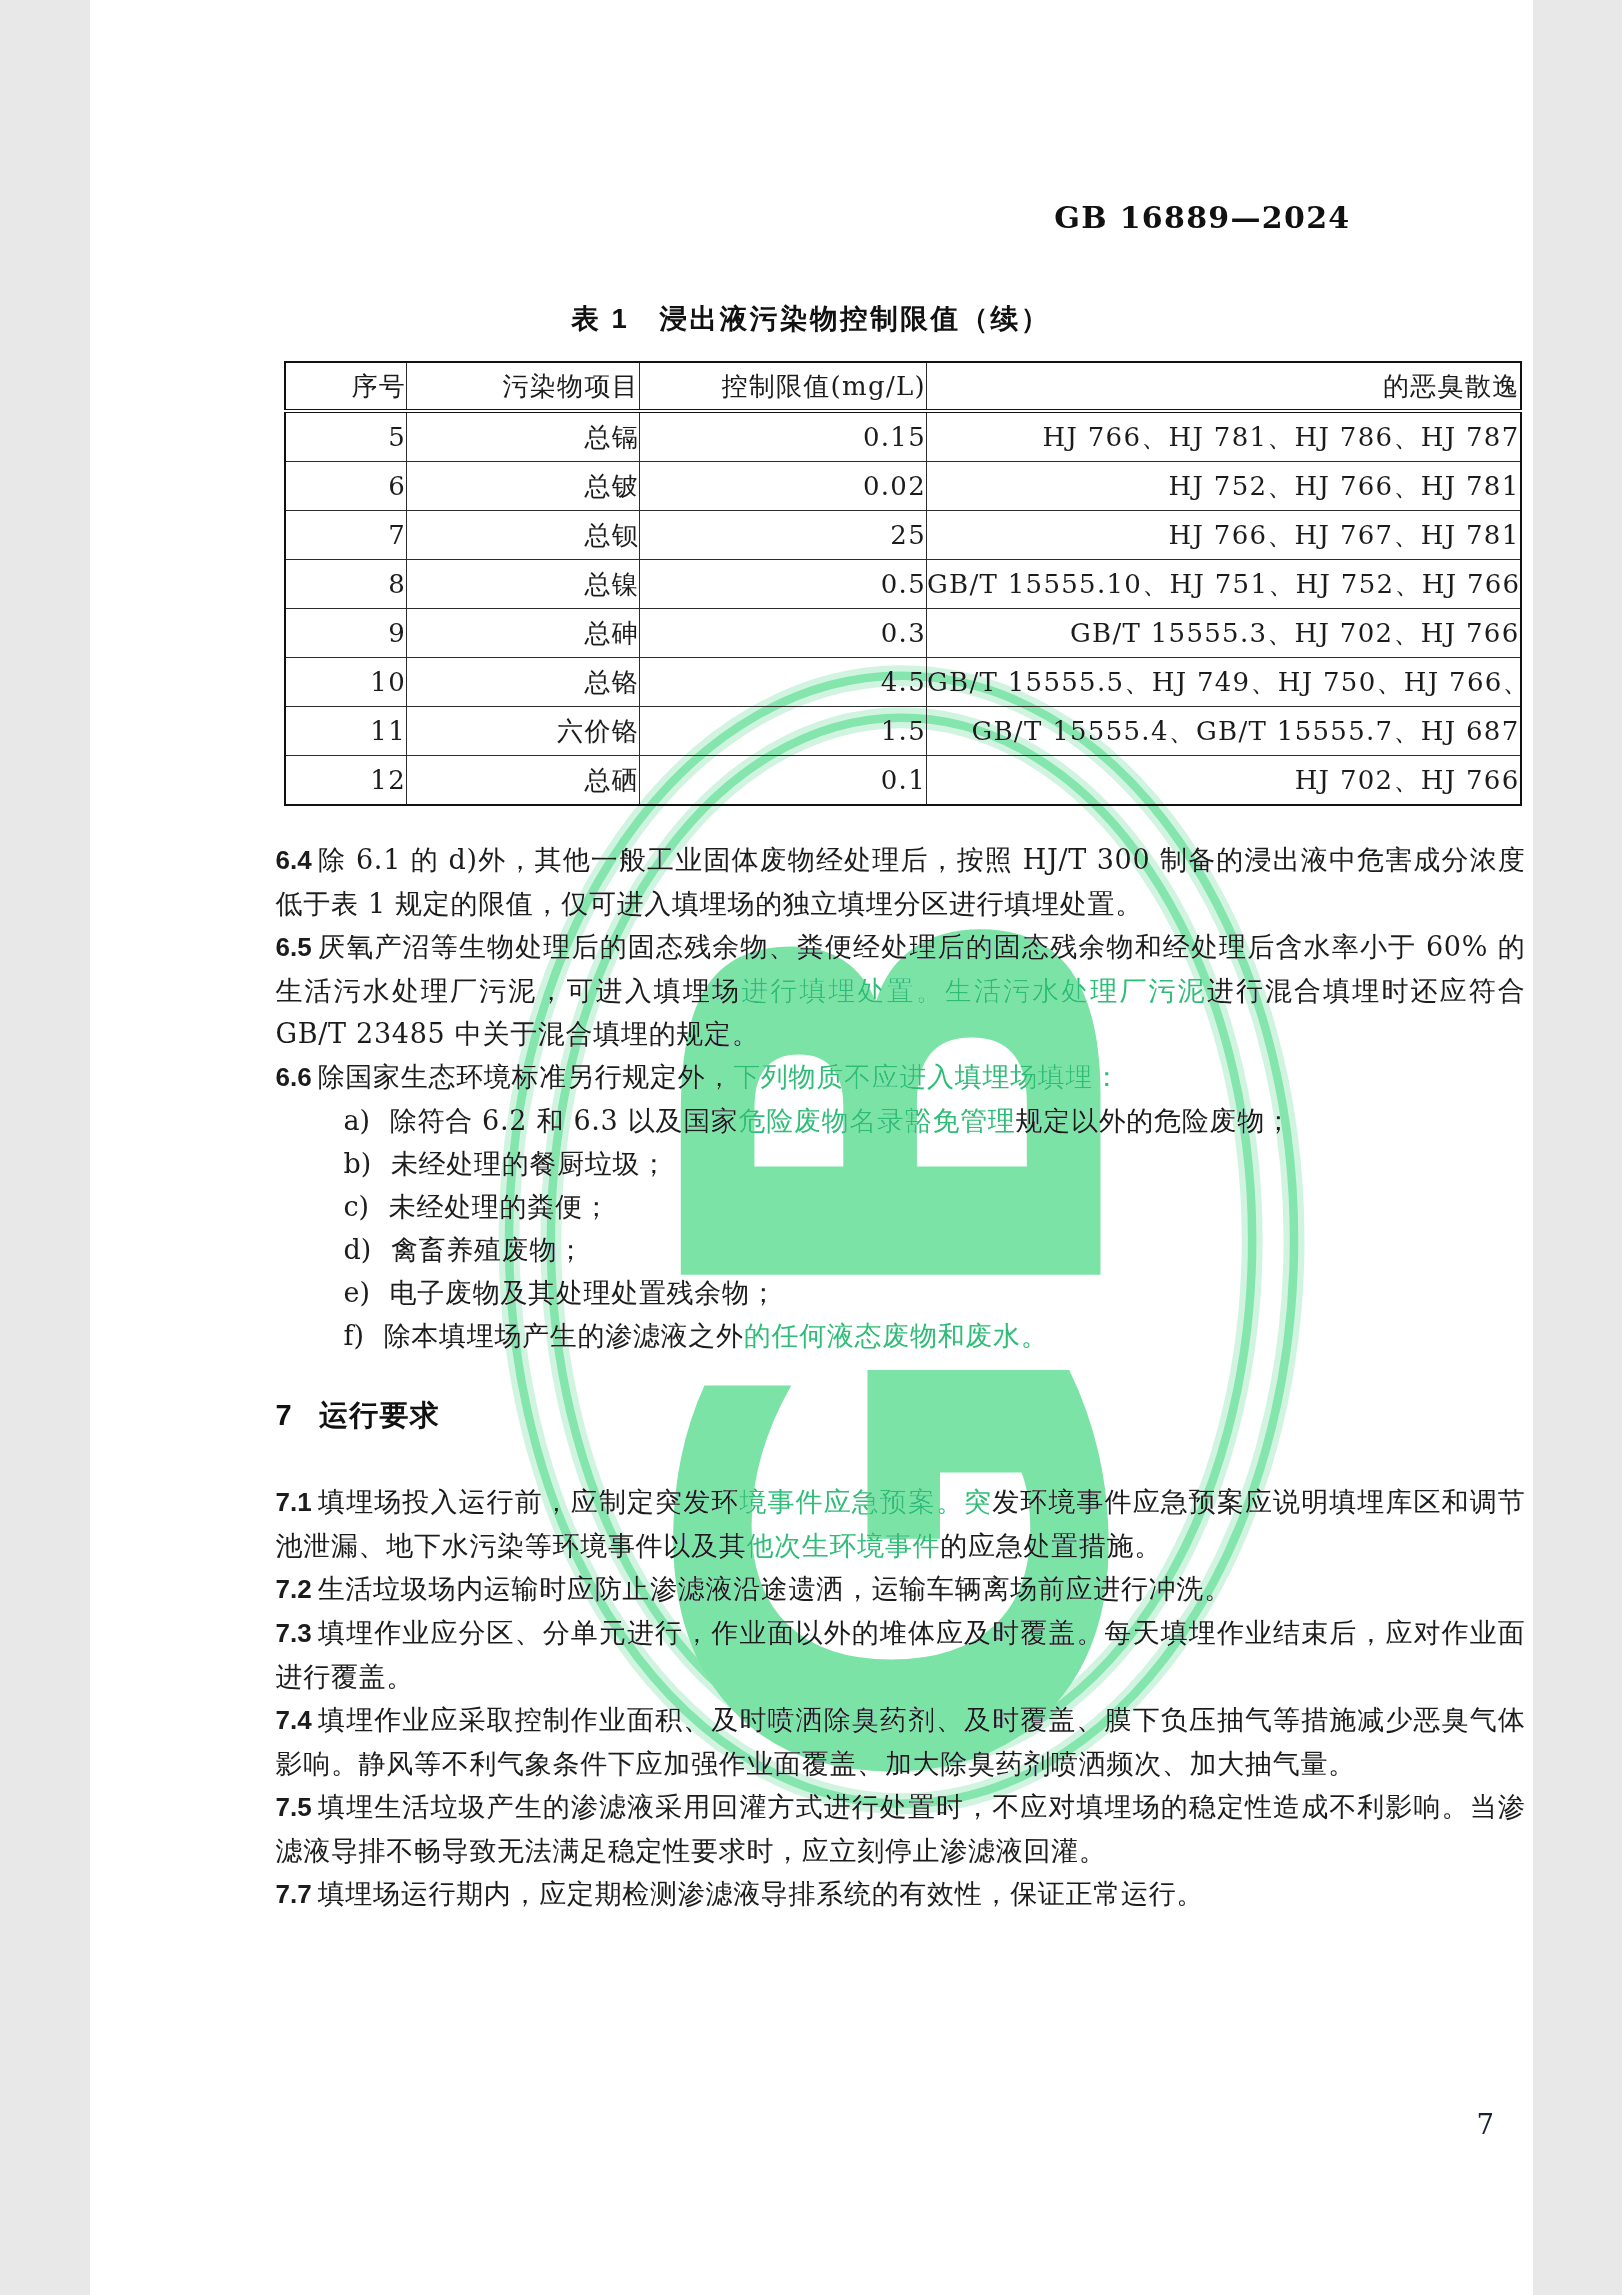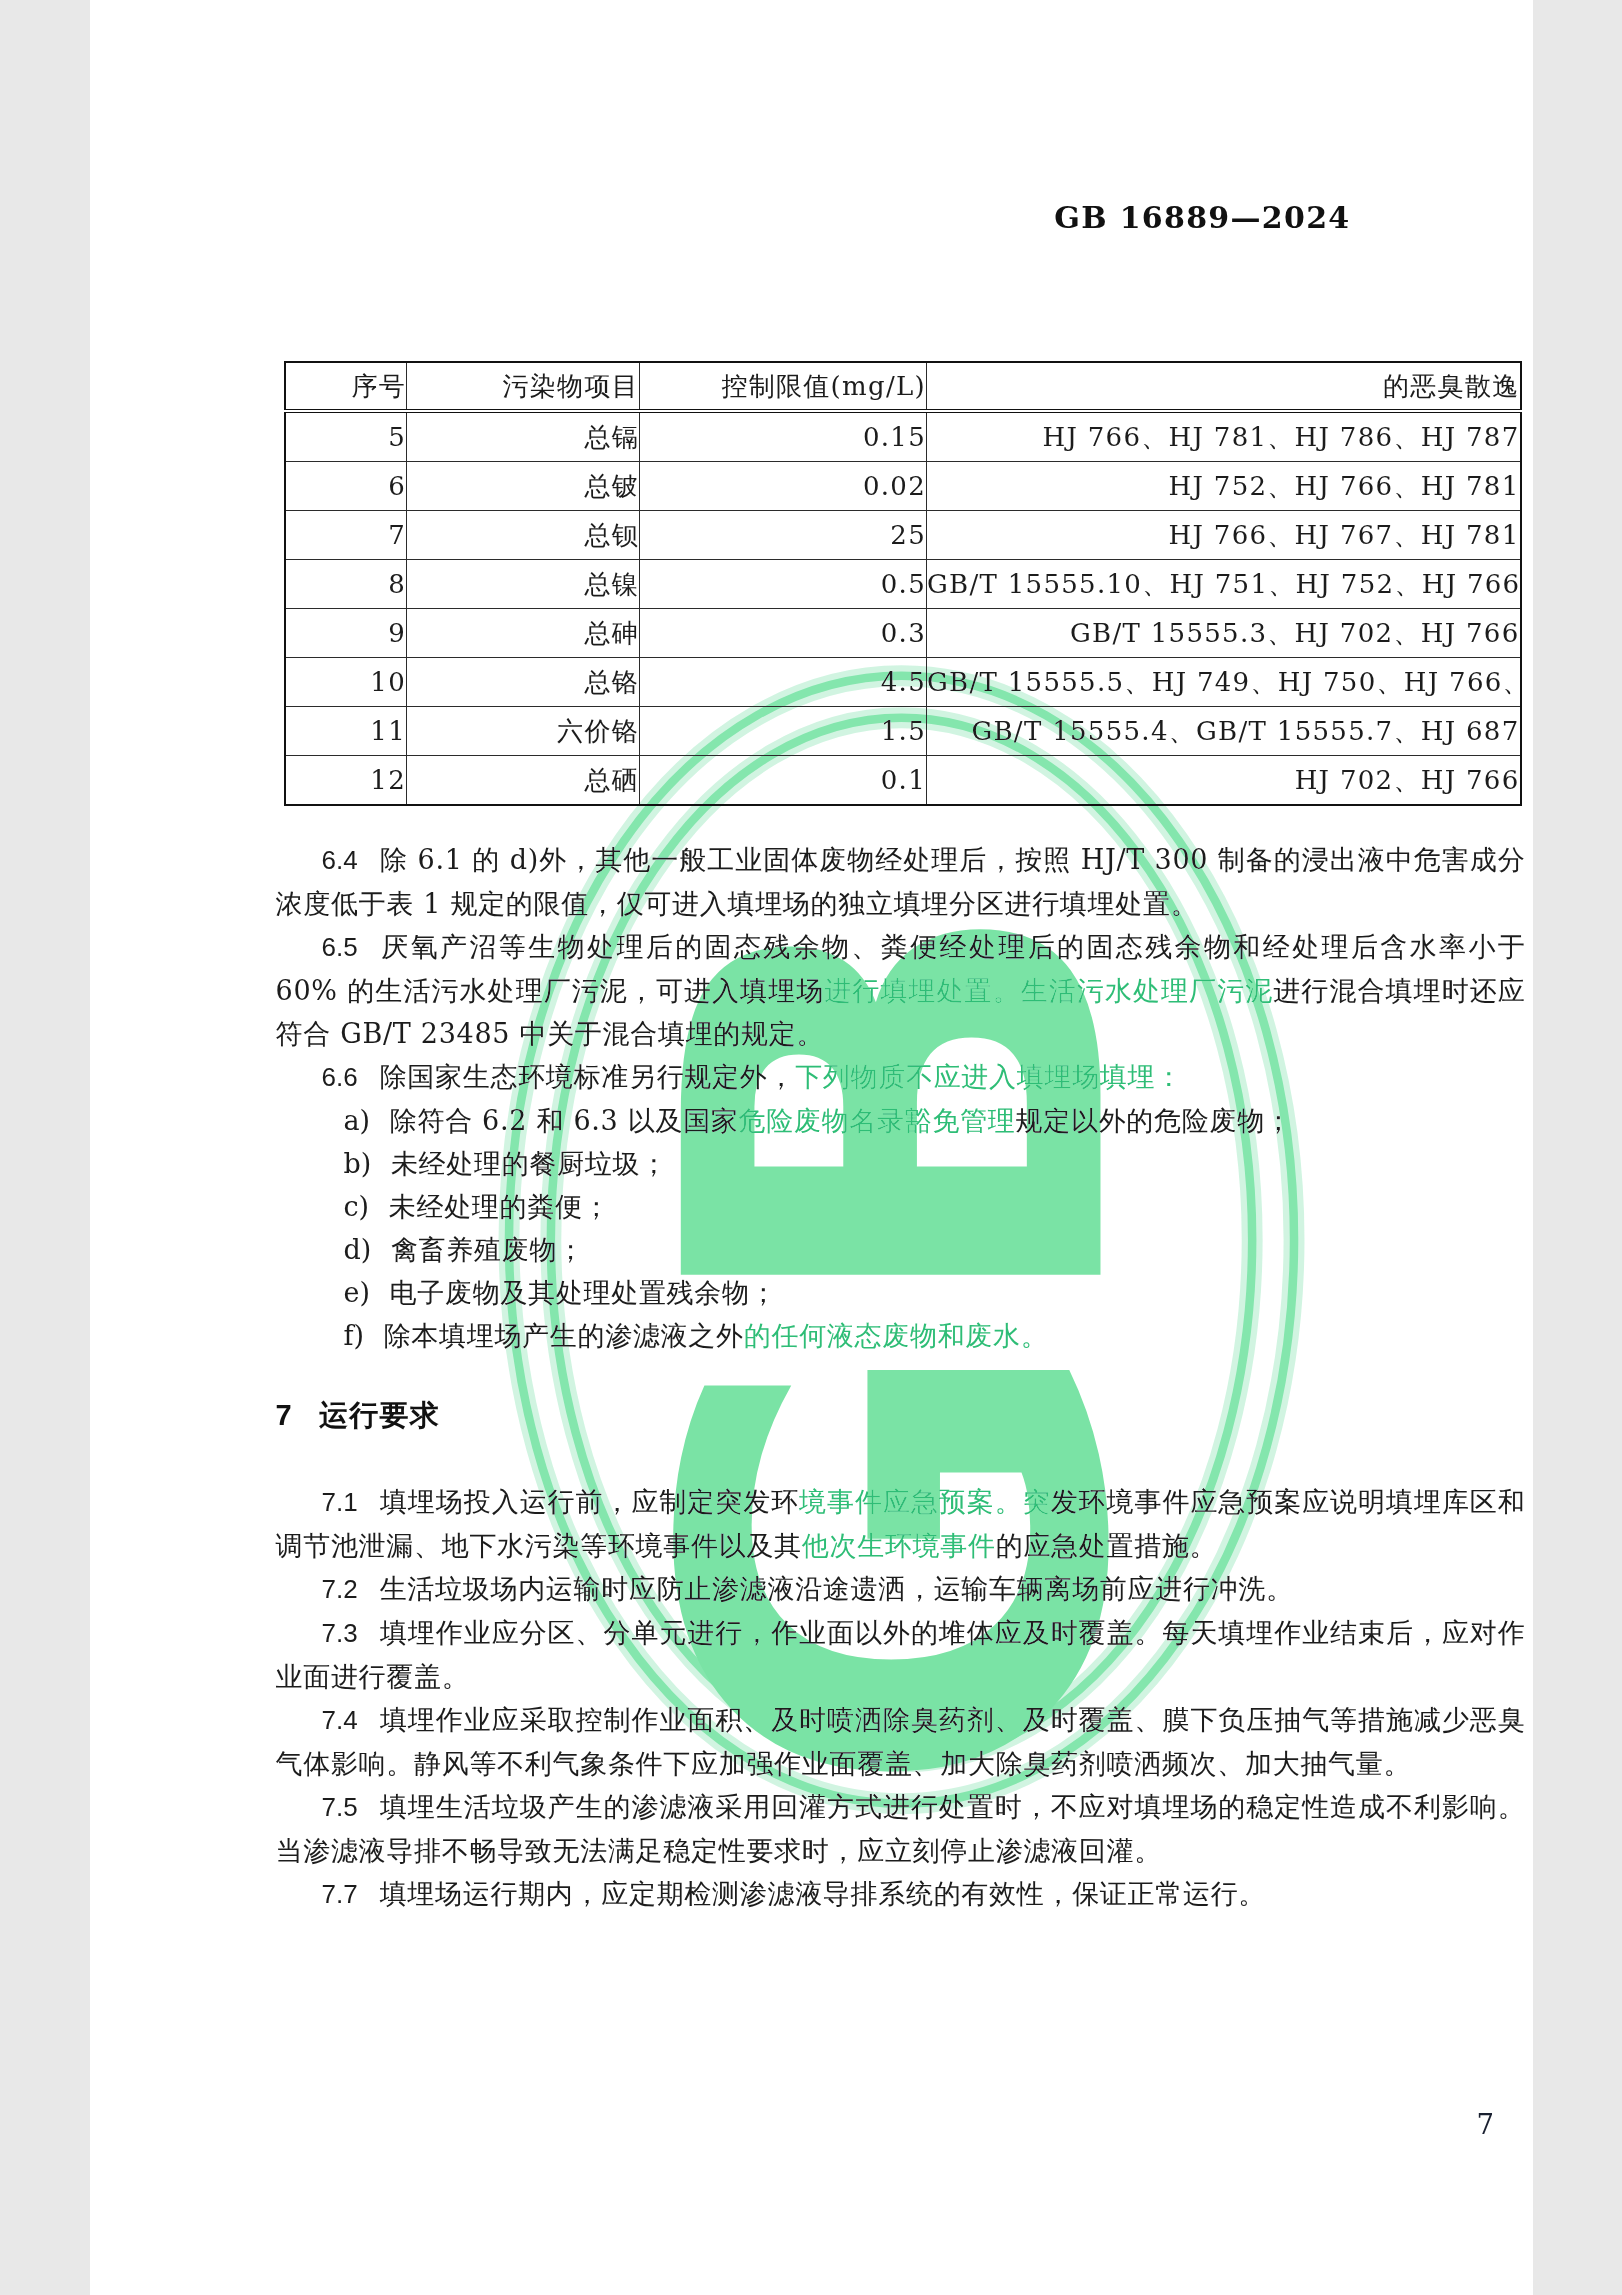--- a/index.html
+++ b/index.html
@@ -40,23 +40,22 @@
   .content {
     position:absolute; left:186px; width:1250px;
     font-size:27px; line-height:43px; letter-spacing:0.7px;
     text-align:justify; color:#1c1c1c;
   }
   #clauses-6 { top:838px; }
   #clauses-7 { top:1480px; }
   .content p { margin:0; }
   .clause-num {
     font-family:"Liberation Sans","DejaVu Sans",sans-serif;
-    font-weight:400; font-size:26px; letter-spacing:0;
-    padding-right:22px;
-    margin-left:46px;
+    font-weight:700; font-size:26px; letter-spacing:0;
+    padding-right:6px;
   }
   .list-item { padding-left:68px; }
   .list-marker { padding-right:19.6px; letter-spacing:0; }
   .hl-green { color:#2ebd76; }
   .sec-heading {
     position:absolute; top:1396px; left:186px;
     font-family:"Liberation Sans","DejaVu Sans",sans-serif;
     font-weight:700; font-size:29px; letter-spacing:1.3px; color:#111;
   }
   .sec-heading .num { padding-right:26px; }
@@ -70,20 +69,21 @@
     pointer-events:none; mix-blend-mode:darken; opacity:0.92;
   }
 </style>
 </head>
 <body>
 
 <div class="page">
 
   <div class="std-code">GB 16889—2024</div>
 
+  <div class="tbl-title">表 1　浸出液污染物控制限值（续）</div>
 
   <table class="limits">
     <colgroup>
       <col style="width:122px">
         <col style="width:233px">
         <col style="width:287px">
         <col style="width:594px">
     </colgroup>
     <thead>
       <tr id="thead-row">

